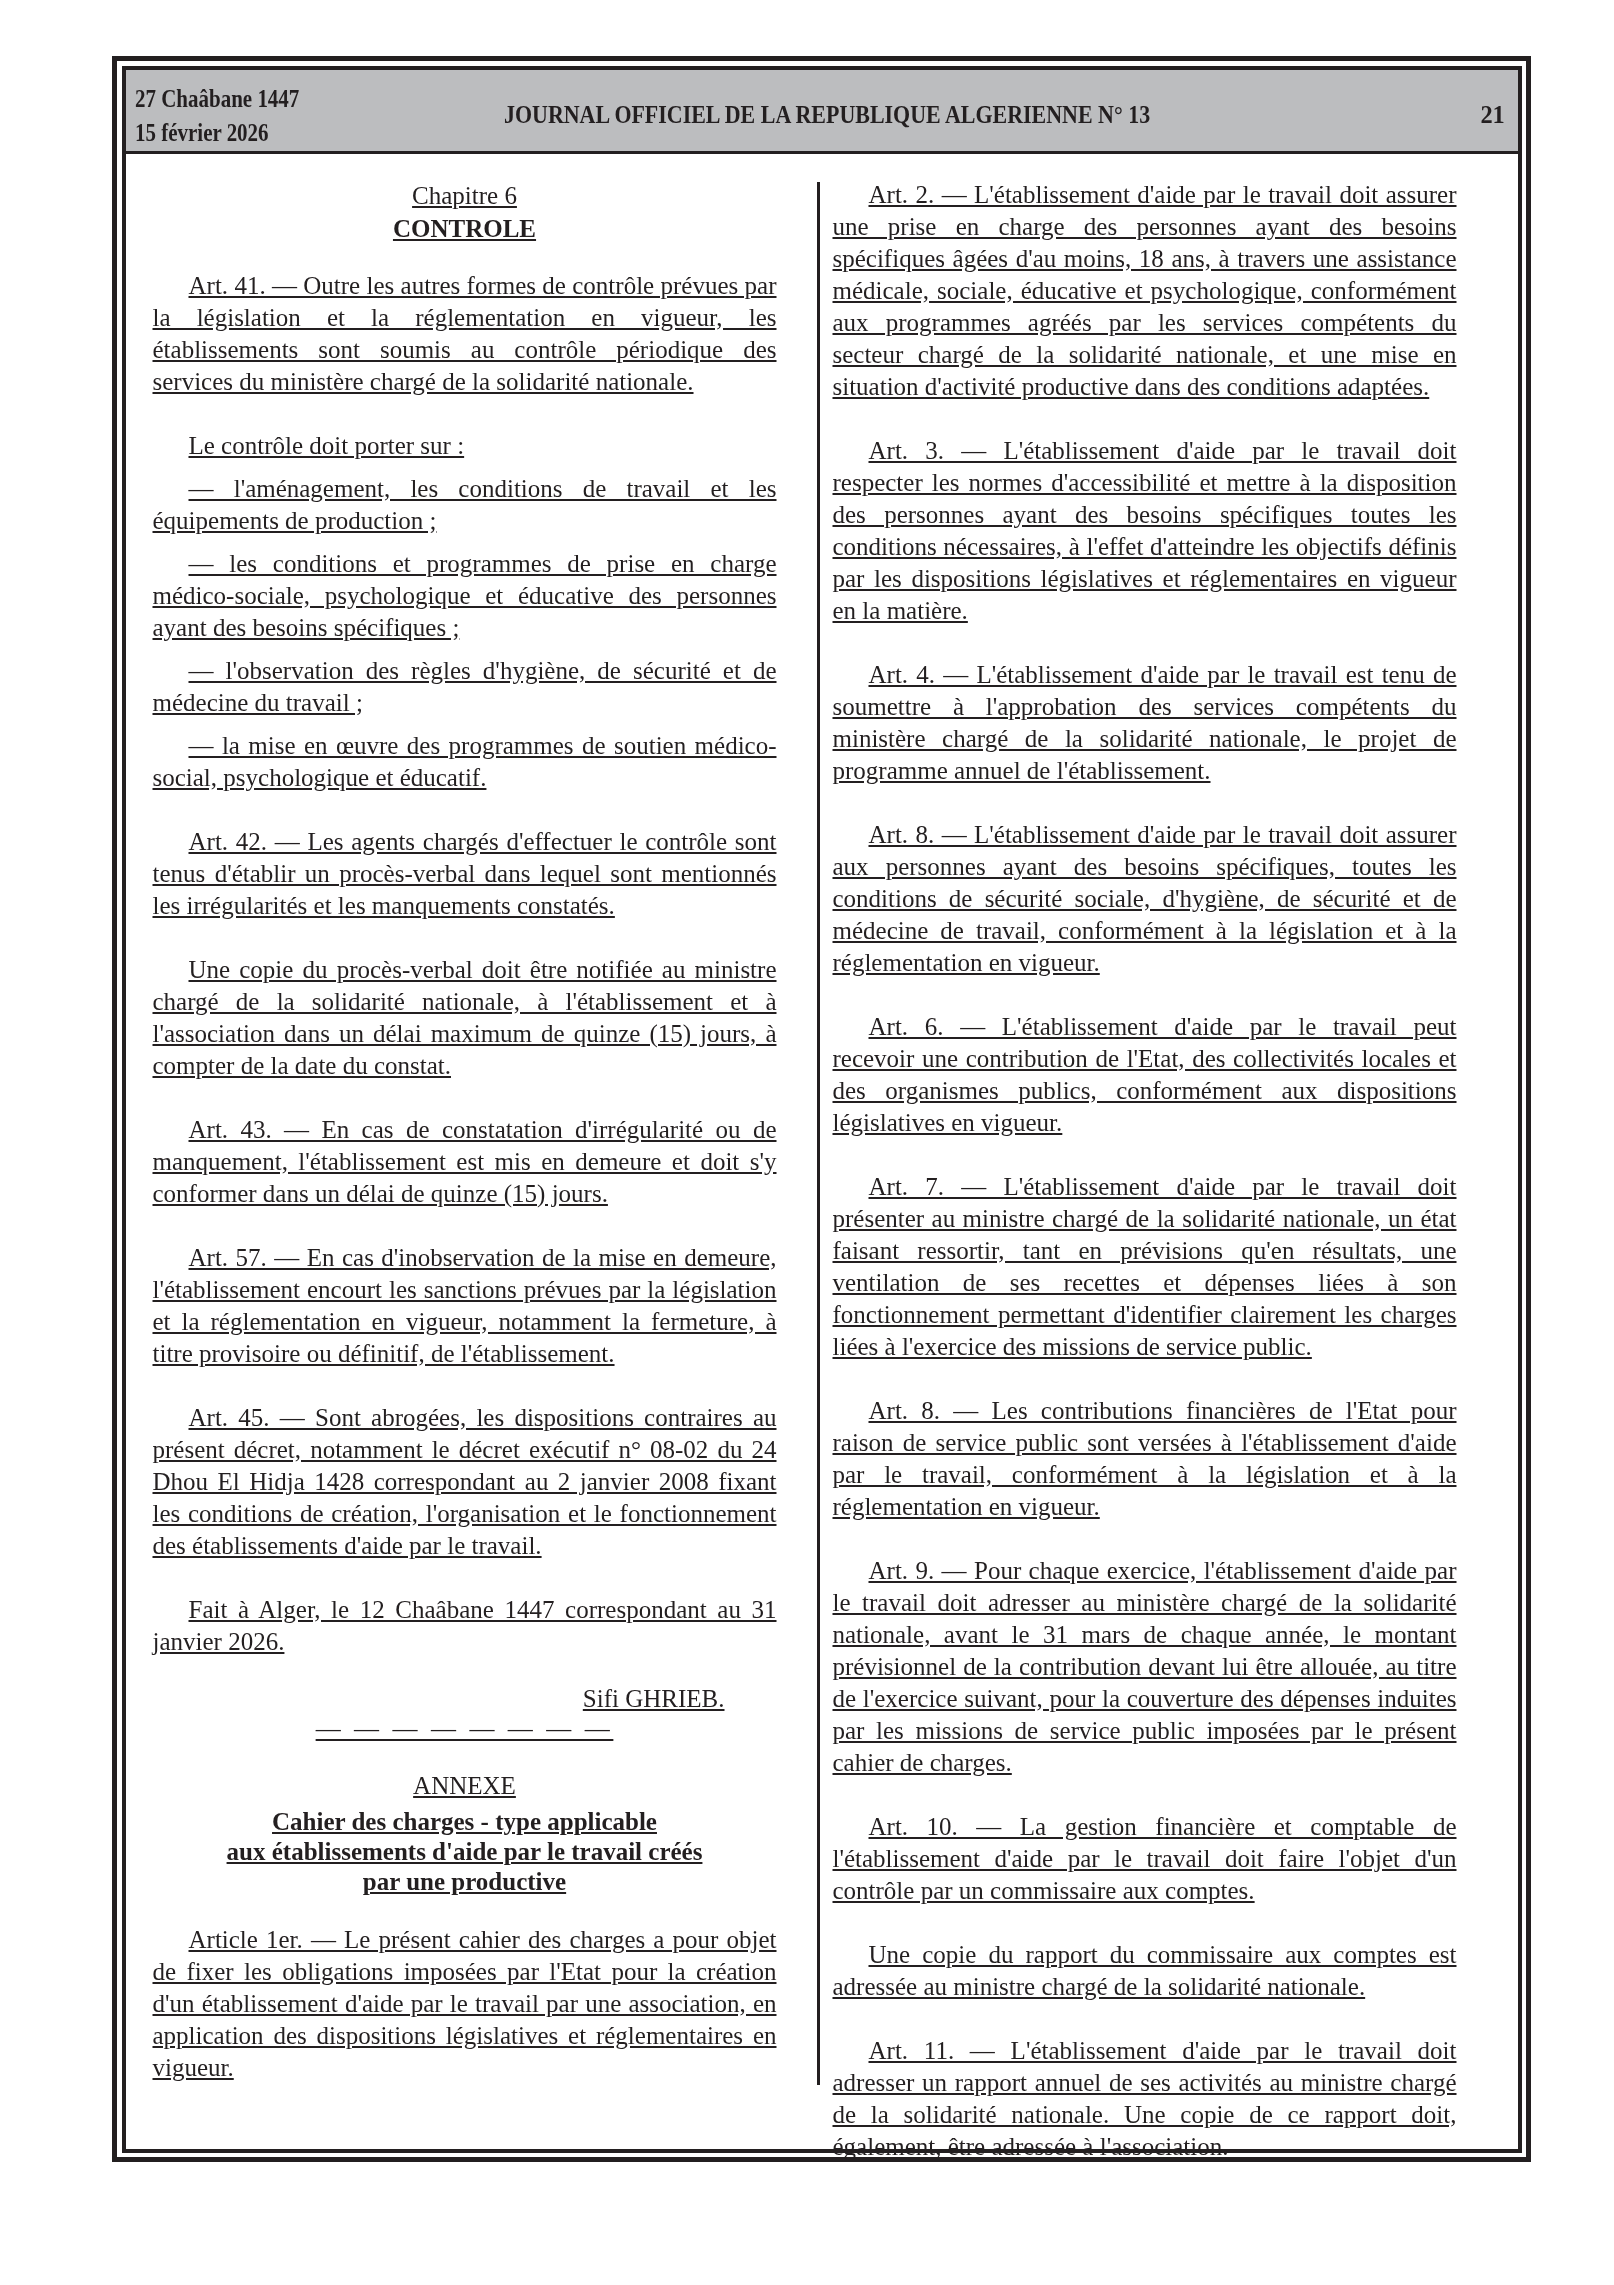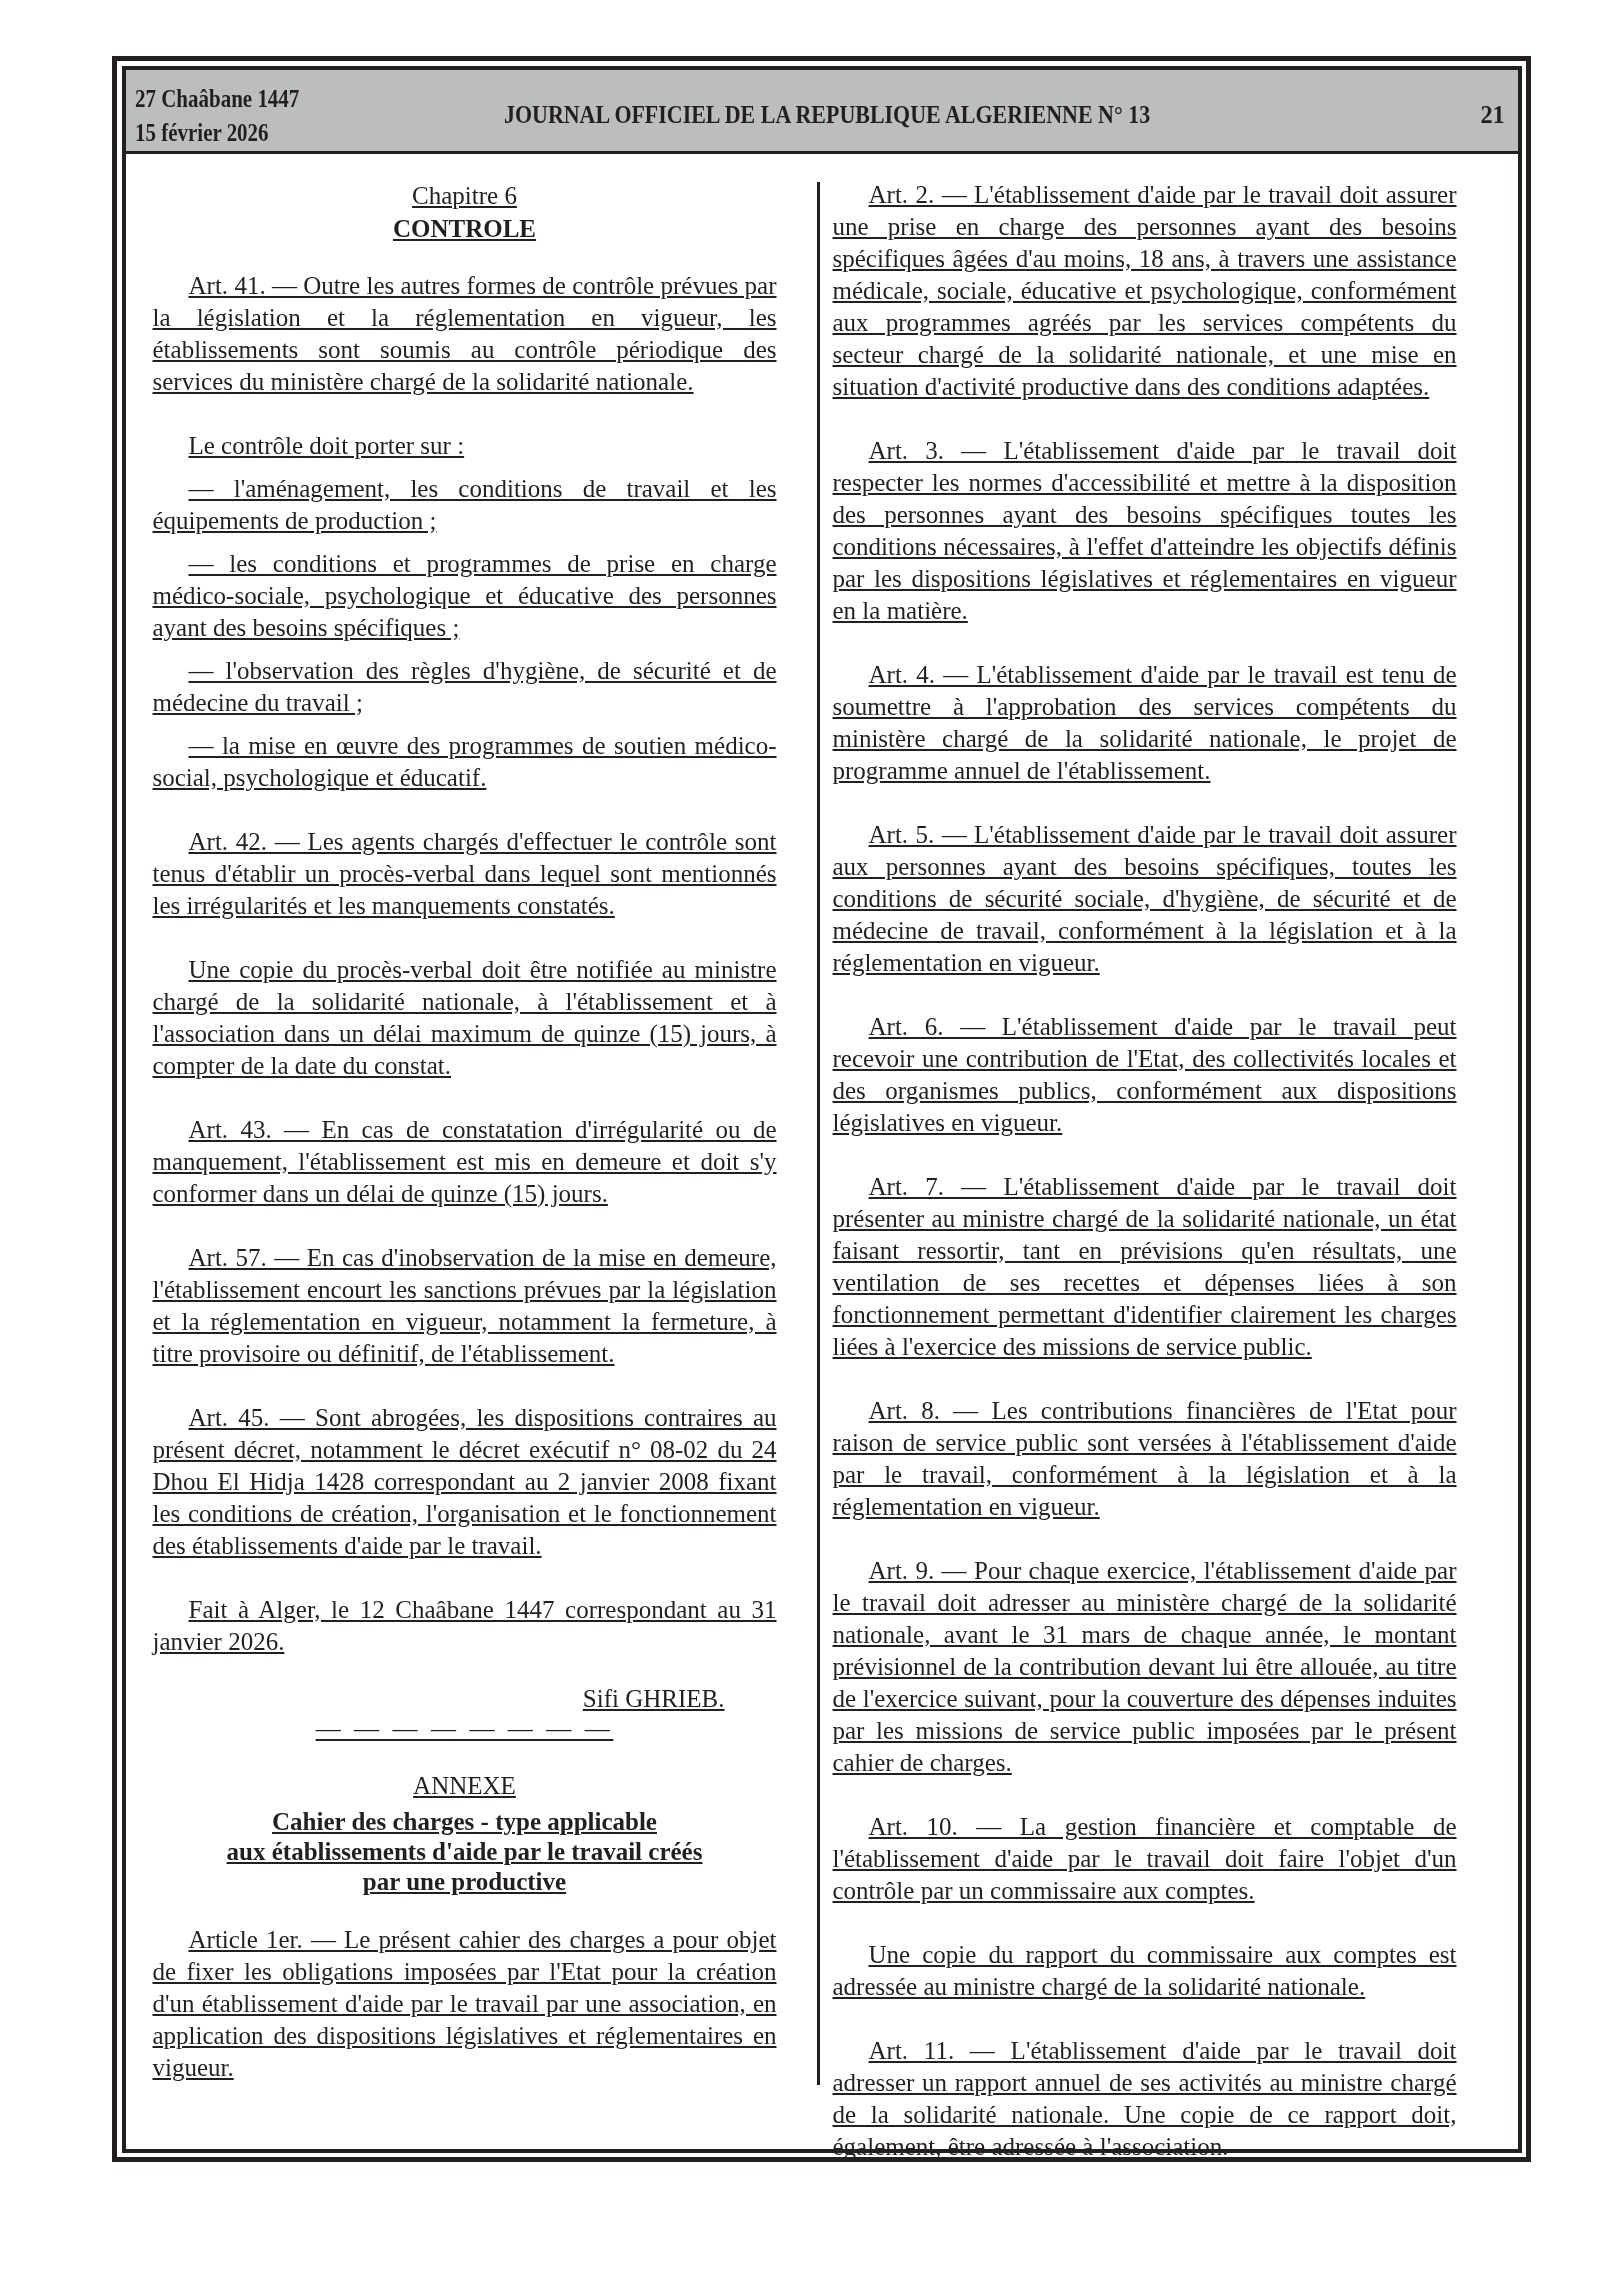--- a/index.html
+++ b/index.html
@@ -64,21 +64,21 @@
       </div>
       <p>Article 1er. — Le présent cahier des charges a pour objet de fixer les obligations imposées par l'Etat pour la création d'un établissement d'aide par le travail par une association, en application des dispositions législatives et réglementaires en vigueur.</p>
     </div>
 
     <div class="divider"></div>
 
     <div class="col col-right">
       <p>Art. 2. — L'établissement d'aide par le travail doit assurer une prise en charge des personnes ayant des besoins spécifiques âgées d'au moins, 18 ans, à travers une assistance médicale, sociale, éducative et psychologique, conformément aux programmes agréés par les services compétents du secteur chargé de la solidarité nationale, et une mise en situation d'activité productive dans des conditions adaptées.</p>
       <p>Art. 3. — L'établissement d'aide par le travail doit respecter les normes d'accessibilité et mettre à la disposition des personnes ayant des besoins spécifiques toutes les conditions nécessaires, à l'effet d'atteindre les objectifs définis par les dispositions législatives et réglementaires en vigueur en la matière.</p>
       <p>Art. 4. — L'établissement d'aide par le travail est tenu de soumettre à l'approbation des services compétents du ministère chargé de la solidarité nationale, le projet de programme annuel de l'établissement.</p>
-      <p>Art. 5. — L'établissement d'aide par le travail doit assurer aux personnes ayant des besoins spécifiques, toutes les conditions de sécurité sociale, d'hygiène, de sécurité et de médecine de travail, conformément à la législation et à la réglementation en vigueur.</p>
+      <p>Art. 8. — L'établissement d'aide par le travail doit assurer aux personnes ayant des besoins spécifiques, toutes les conditions de sécurité sociale, d'hygiène, de sécurité et de médecine de travail, conformément à la législation et à la réglementation en vigueur.</p>
       <p>Art. 6. — L'établissement d'aide par le travail peut recevoir une contribution de l'Etat, des collectivités locales et des organismes publics, conformément aux dispositions législatives en vigueur.</p>
       <p>Art. 7. — L'établissement d'aide par le travail doit présenter au ministre chargé de la solidarité nationale, un état faisant ressortir, tant en prévisions qu'en résultats, une ventilation de ses recettes et dépenses liées à son fonctionnement permettant d'identifier clairement les charges liées à l'exercice des missions de service public.</p>
       <p>Art.  8. — Les contributions financières de l'Etat pour raison de service public  sont  versées à l'établissement d'aide par le travail, conformément à la législation et à la réglementation en vigueur.</p>
       <p>Art. 9. — Pour chaque exercice, l'établissement d'aide par le travail doit adresser au ministère chargé de la solidarité nationale, avant le 31 mars de chaque année, le montant prévisionnel de la contribution devant lui être allouée, au titre de l'exercice suivant, pour la couverture des dépenses induites par les missions de service public imposées par le présent cahier de charges.</p>
       <p>Art. 10. — La gestion financière et comptable de l'établissement d'aide par le travail doit faire l'objet d'un contrôle par un commissaire aux comptes.</p>
       <p>Une copie du rapport du commissaire aux comptes est adressée au ministre chargé de la solidarité nationale.</p>
       <p>Art. 11. — L'établissement d'aide par le travail doit adresser un rapport annuel de ses activités au ministre chargé de la solidarité nationale. Une copie de ce rapport doit, également, être adressée à l'association.</p>
     </div>
 
   </div>

